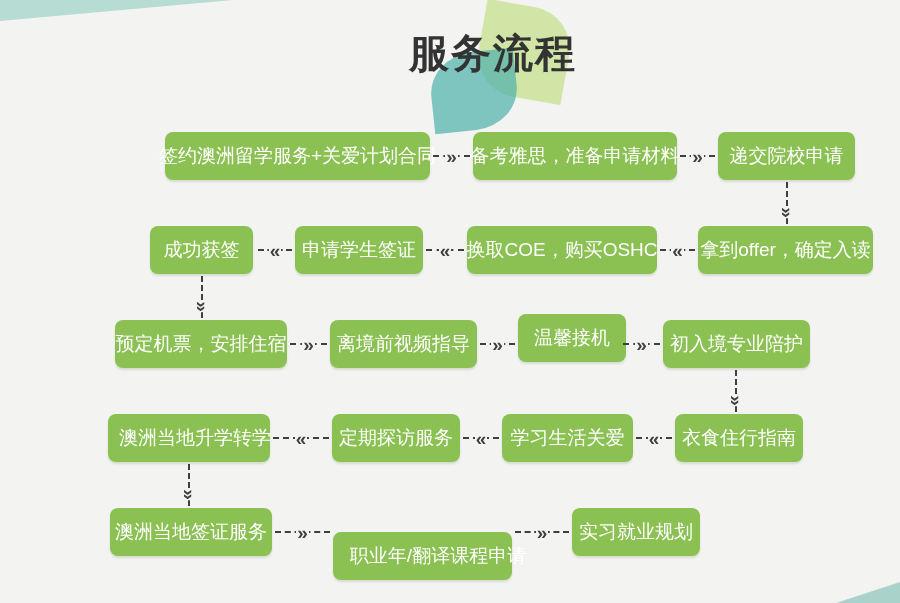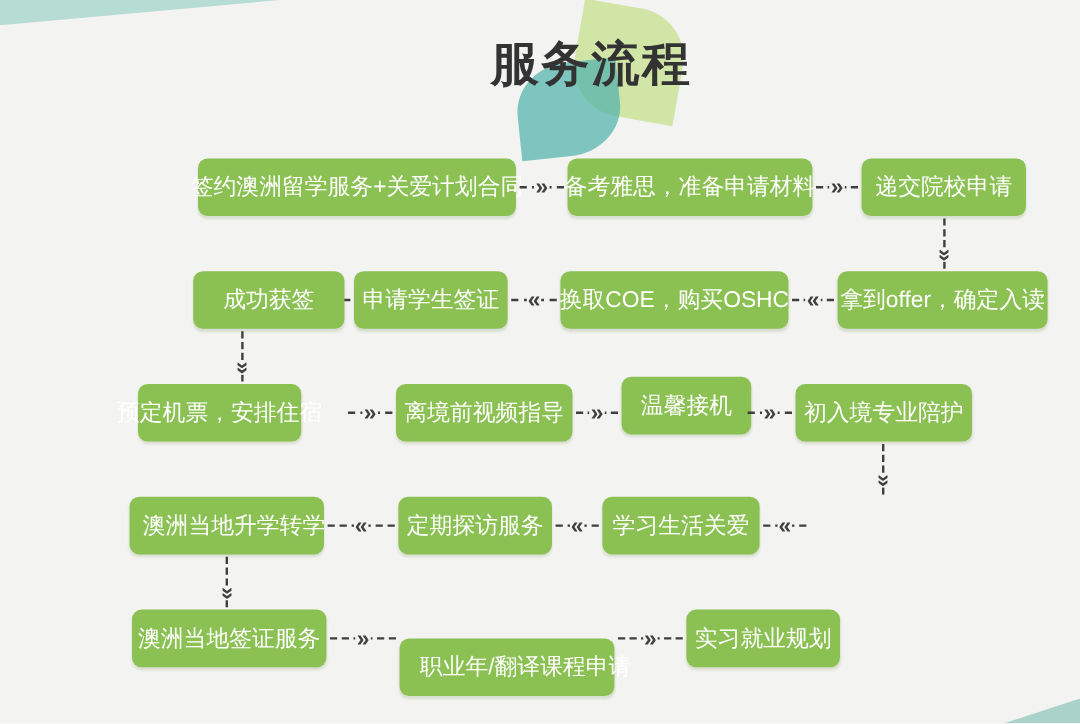--- a/index.html
+++ b/index.html
@@ -33,25 +33,25 @@
   .page-title{position:absolute;left:493px;top:26px;transform:translateX(-50%);
     font-size:40px;font-weight:600;color:var(--title);letter-spacing:2px;white-space:nowrap;}
 
   
   .node{position:absolute;height:48px;background:var(--node);color:var(--node-text);
     border-radius:8px;display:flex;align-items:center;justify-content:center;
     font-size:19px;white-space:nowrap;box-shadow:0 2px 2px rgba(90,120,50,.18);}
   #n-r1b1{left:165px;top:132px;width:265px;}
   #n-r1b2{left:473px;top:132px;width:204px;}
   #n-r1b3{left:718px;top:132px;width:137px;}
-  #n-r2b1{left:161px;top:226px;width:126px;}
+  #n-r2b1{left:150px;top:226px;width:103px;}
   #n-r2b2{left:295px;top:226px;width:128px;}
   #n-r2b3{left:467px;top:226px;width:190px;}
   #n-r2b4{left:698px;top:226px;width:175px;}
-  #n-r3b1{left:115px;top:320px;width:136px;}
+  #n-r3b1{left:115px;top:320px;width:172px;}
   #n-r3b2{left:330px;top:320px;width:147px;}
   #n-r3b3{left:518px;top:314px;width:108px;}
   #n-r3b4{left:663px;top:320px;width:147px;}
   #n-r4b1{left:108px;top:414px;width:162px;padding-left:12px;}
   #n-r4b2{left:332px;top:414px;width:128px;}
   #n-r4b3{left:502px;top:414px;width:131px;}
   #n-r4b4{left:675px;top:414px;width:128px;}
   #n-r5b1{left:110px;top:508px;width:162px;}
   #n-r5b2{left:333px;top:532px;width:179px;padding-left:31px;}
   #n-r5b3{left:572px;top:508px;width:128px;}
@@ -139,20 +139,21 @@
     </div>
   <div class="node" id="n-r3b3">温馨接机</div>
   <div class="harrow" id="a-r3g3">
       <span class="arrow-glyph">»</span>
     </div>
   <div class="node" id="n-r3b4">初入境专业陪护</div>
   <div class="varrow" id="a-v3">
       <span class="arrow-glyph">»</span>
     </div>
 
+  <div class="node" id="n-r4b4">衣食住行指南</div>
   <div class="harrow" id="a-r4g3">
       <span class="arrow-glyph">«</span>
     </div>
   <div class="node" id="n-r4b3">学习生活关爱</div>
   <div class="harrow" id="a-r4g2">
       <span class="arrow-glyph">«</span>
     </div>
   <div class="node" id="n-r4b2">定期探访服务</div>
   <div class="harrow" id="a-r4g1">
       <span class="arrow-glyph">«</span>

